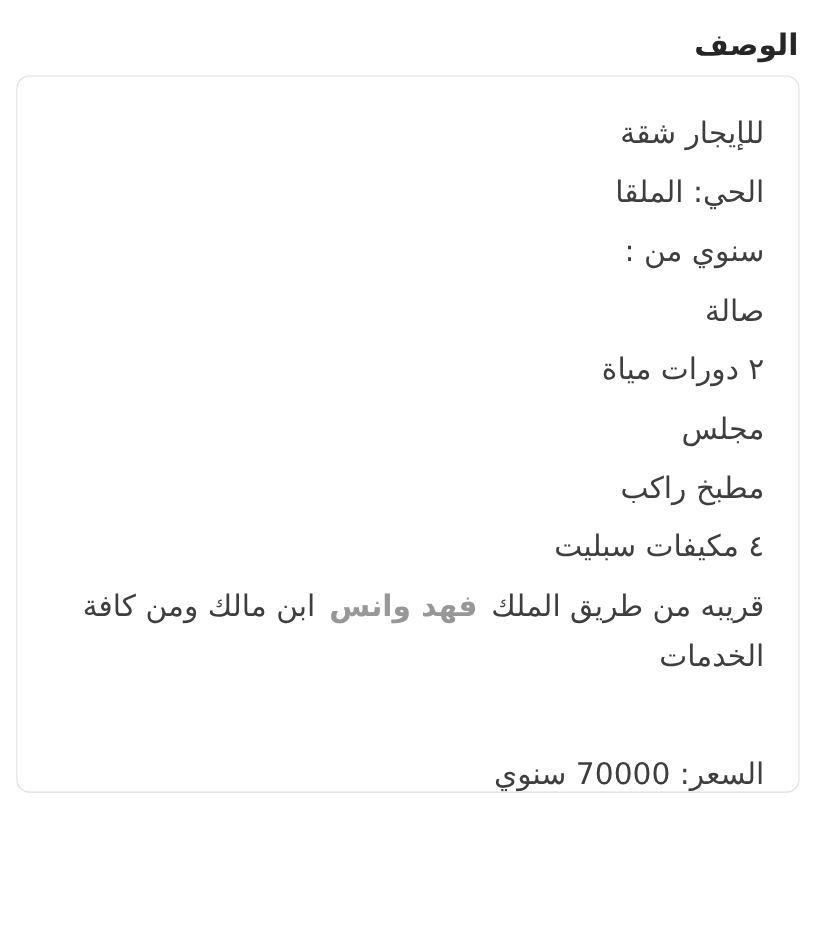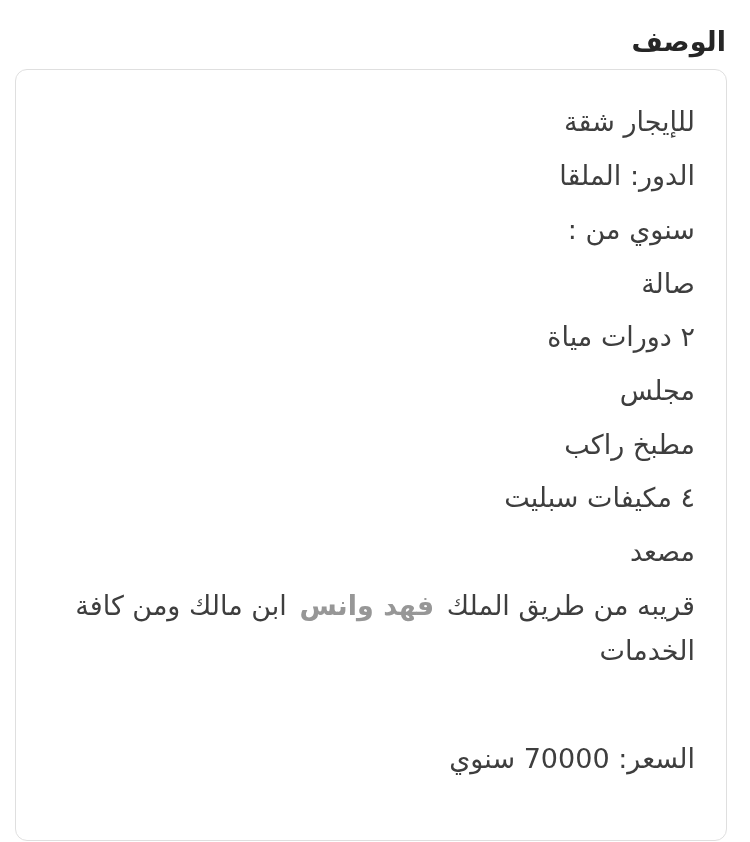--- a/index.html
+++ b/index.html
@@ -23,21 +23,21 @@
   .section-title{
     font-size:27px;
     font-weight:700;
     color:var(--title);
     text-align:right;
     padding:14px 16px 11px 16px;
     line-height:1.2;
   }
   .desc-box{
     margin:0 15px;
-    height:772px;
+    height:652px;
     border:1.5px solid var(--border);
     border-radius:12px;
     background:#ffffff;
     padding:21px 23px 0 23px;
     overflow:hidden;
   }
   .desc-lines{
     direction:rtl;
     text-align:right;
   }
@@ -56,26 +56,25 @@
 </style>
 </head>
 <body>
 
 <div class="page">
   <div class="section-title">الوصف</div>
 
   <div class="desc-box">
     <div class="desc-lines">
         <div class="line">للإيجار شقة</div>
-        <div class="line">الدور: الملقا</div>
+        <div class="line">الحي: الملقا</div>
         <div class="line">سنوي من :</div>
         <div class="line">صالة</div>
         <div class="line">٢ دورات مياة</div>
         <div class="line">مجلس</div>
         <div class="line">مطبخ راكب</div>
         <div class="line">٤ مكيفات سبليت</div>
-        <div class="line">مصعد</div>
         <div class="line">قريبه من طريق الملك <span class="faded">فهد وانس</span> ابن مالك ومن كافة الخدمات</div>
         <div class="line">&nbsp;</div>
         <div class="line">السعر: 70000 سنوي</div>
       </div>
   </div>
 </div>
 
 </body></html>

